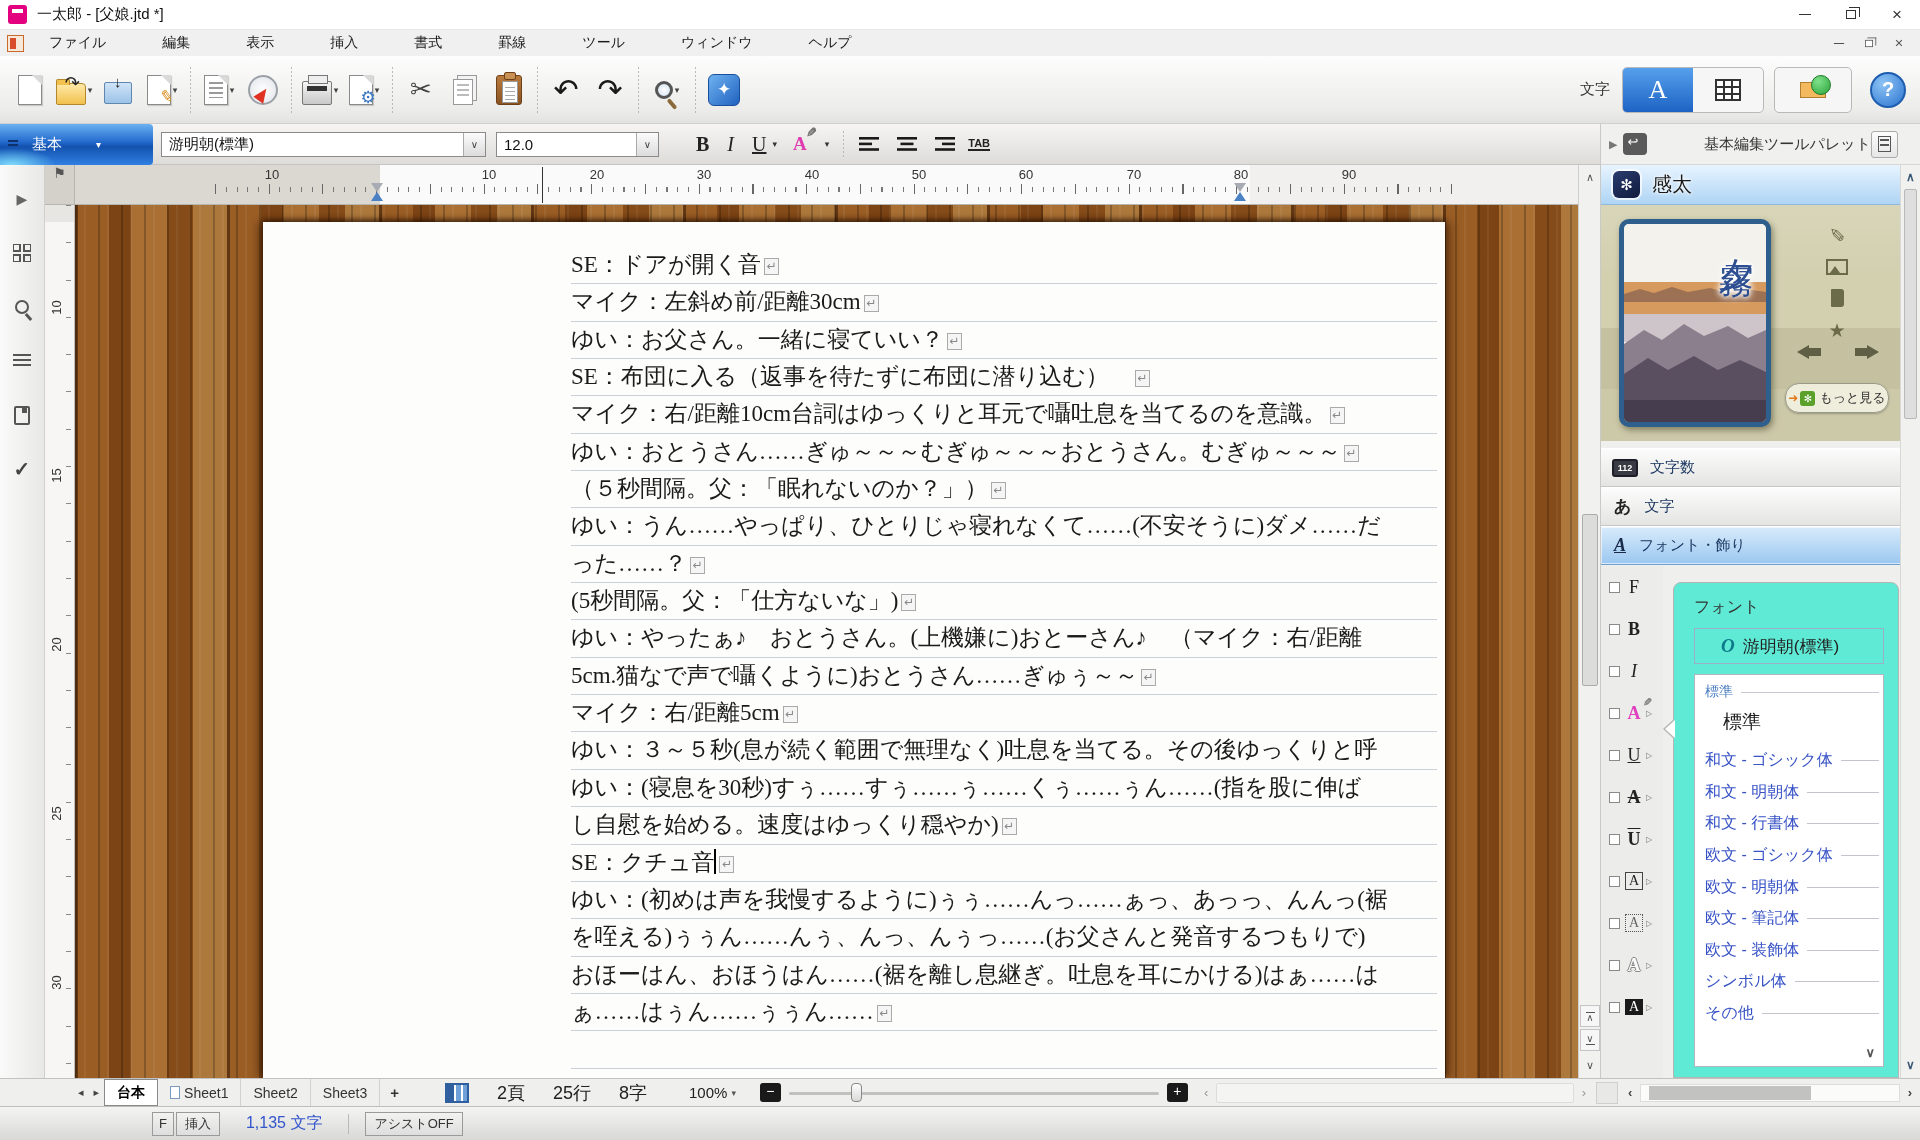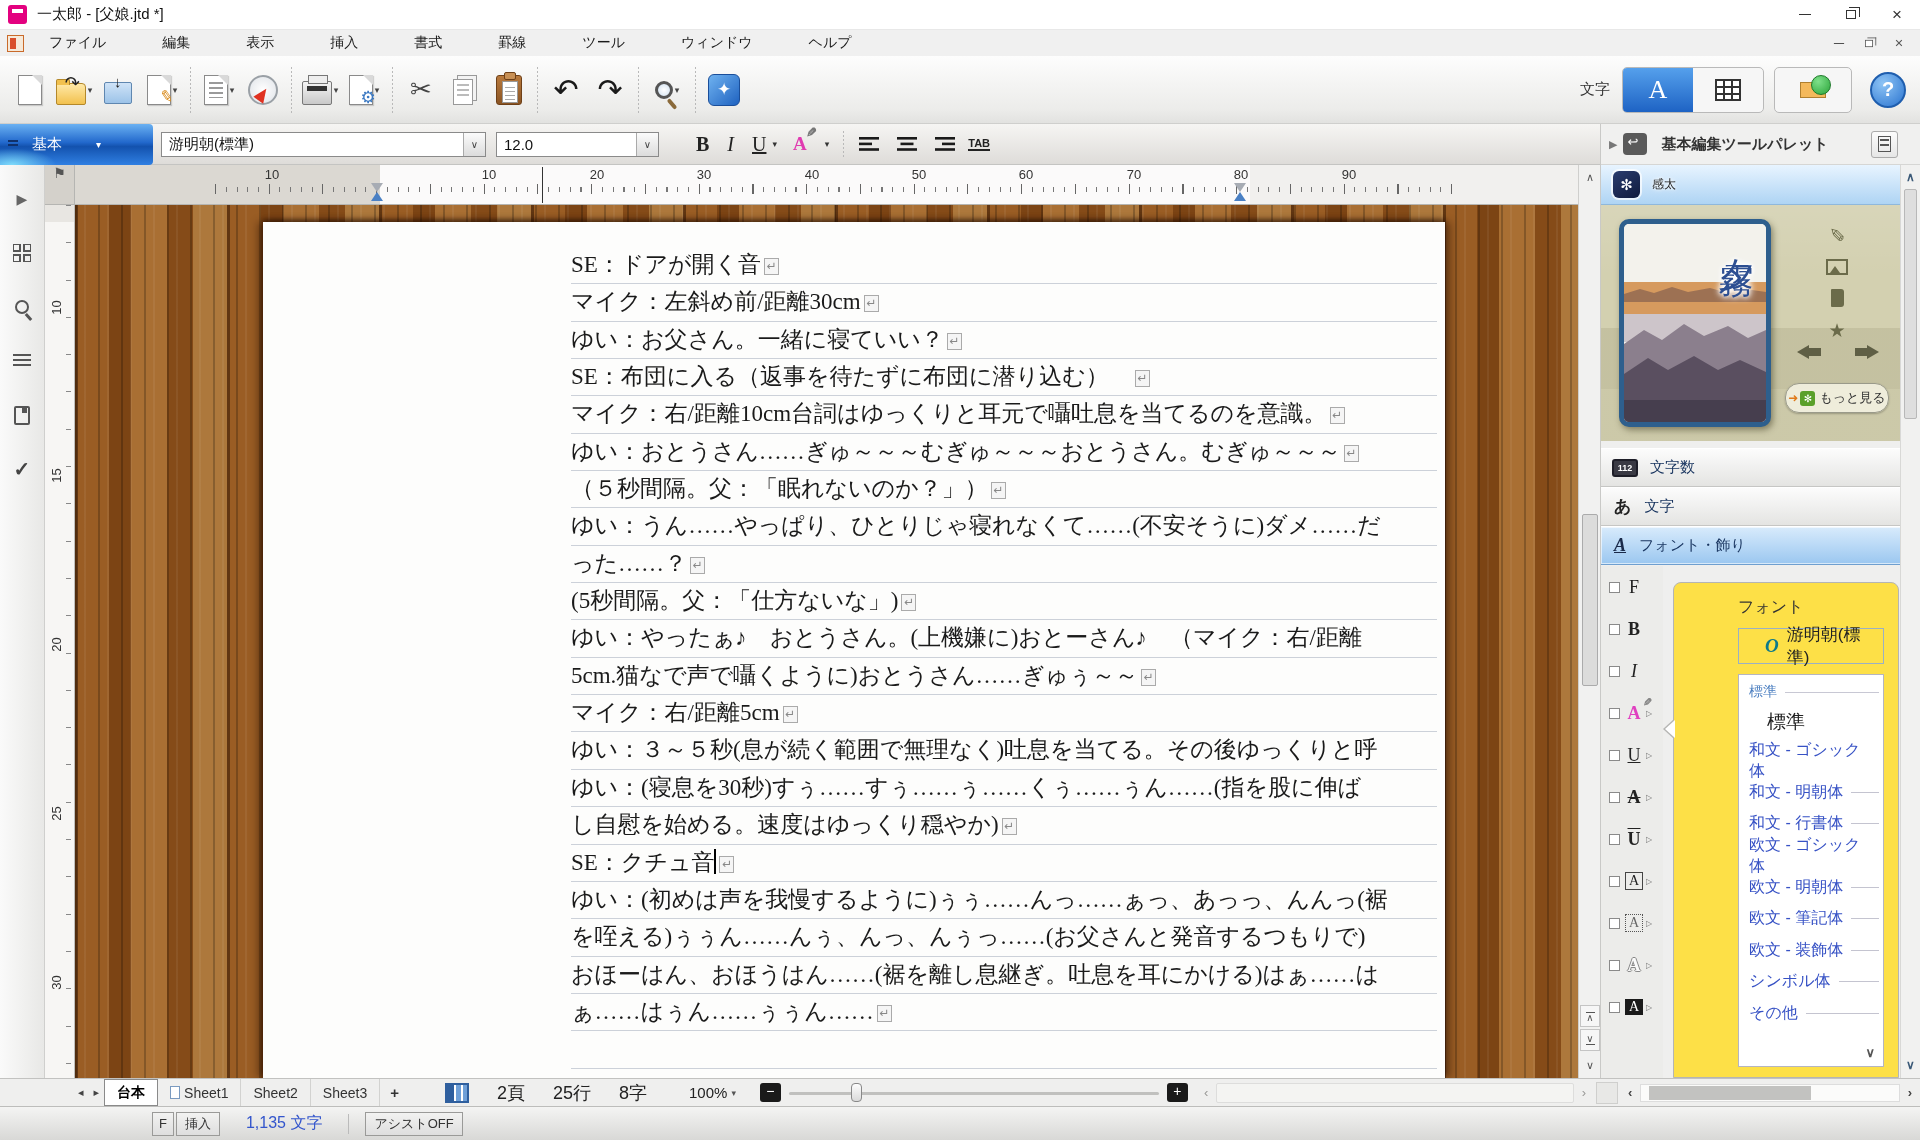--- a/index.html
+++ b/index.html
@@ -161,30 +161,30 @@
   .vs-thumb { position:absolute; left:3px; top:349px; width:16px; height:172px; background:#dcdcdb; border:1px solid #ababab; border-radius:2px; }
   .vs-pgbtn { position:absolute; left:1px; width:20px; height:22px; background:#f6f6f6; border:1px solid #c4c4c4; color:#555; font-size:10px; display:flex; flex-direction:column; align-items:center; justify-content:center; line-height:.8; }
   .vs-bar { width:9px; height:1px; background:#555; margin:1px 0; }
 
   
   .palette { position:absolute; left:1600px; top:124px; width:320px; height:954px; background:#efefee; border-left:1px solid #c9c9c7; }
   .pal-header { height:41px; display:flex; align-items:center; border-bottom:1px solid #d6d6d4; background:#f0f0ef; }
   .pal-collapse { color:#777; font-size:11px; margin:0 6px 0 8px; }
   .pal-switch { width:24px; height:22px; background:#5a5a5a; border-radius:4px; position:relative; margin-right:14px; }
   .pal-switch::after { content:"↩"; position:absolute; left:4px; top:1px; color:#fff; font-size:13px; }
-  .pal-title { font-size:15px; color:#333; flex:1; text-align:left;font-weight:bold; }
+  .pal-title { font-size:15px; color:#333; flex:1; text-align:right; }
   .pal-docbtn { width:27px; height:27px; border:1px solid #aaa; border-radius:3px; background:linear-gradient(#fcfcfc,#e6e6e6); margin-right:22px; display:flex; align-items:center; justify-content:center; }
   .pal-docbtn span { width:13px; height:16px; border:1px solid #555; background:repeating-linear-gradient(180deg,#555 0 2px,transparent 2px 5px) content-box; padding:2px 1px; }
   .pal-scroll { position:absolute; right:0; top:41px; width:20px; height:913px; background:#f1f1f0; border-left:1px solid #d8d8d6; }
   .ps-up,.ps-down { position:absolute; left:0; width:19px; height:20px; color:#3c5a78; font-size:12px; font-weight:bold; display:flex; align-items:center; justify-content:center; }
   .ps-thumb { position:absolute; left:3px; top:24px; width:13px; height:230px; background:#dedede; border:1px solid #b8b8b8; border-radius:2px; }
   .kanta-bar { position:absolute; left:0; top:41px; width:300px; height:40px;
     background:linear-gradient(180deg,#e8f4ff,#aed4f4); border-bottom:1px solid #8fb8dc; display:flex; align-items:center; }
   .kanta-icon { width:27px; height:27px; margin:0 12px 0 12px; background:linear-gradient(145deg,#2a3c6e,#101b3e); border-radius:6px; color:#fff; font-size:15px; display:flex; align-items:center; justify-content:center; box-shadow:0 0 0 2px rgba(255,255,255,.7); }
-  .kanta-label { font-size:12px; color:#1a1a1a; text-shadow:0 0 3px #fff,0 0 5px #fff; }
+  .kanta-label { font-size:20px; color:#1a1a1a; text-shadow:0 0 3px #fff,0 0 5px #fff; }
   .kanta-body { position:absolute; left:0; top:81px; width:300px; height:236px; background:#d3d0b0;
     background-image:linear-gradient(180deg, rgba(255,255,255,.12), transparent 30%),
       linear-gradient(180deg, transparent 0 52%, rgba(90,85,50,.12) 52% 78%, rgba(90,85,50,.06) 78%); overflow:hidden; }
   .kanta-card { position:absolute; left:18px; top:14px; width:152px; height:208px; border:5px solid #2e5f8d; border-radius:10px; overflow:hidden; background:#f3f2ec; box-shadow:2px 3px 6px rgba(60,55,30,.5); }
   .kanta-card svg { display:block; }
   .card-title { position:absolute; top:6px; right:8px; writing-mode:vertical-rl; font-family:"Liberation Serif","DejaVu Serif",serif;
     font-size:35px; color:#2d4f92; letter-spacing:6px; text-shadow:0 0 4px #fff,0 0 7px #fff,0 0 9px #fff; }
   .kanta-tools { position:absolute; left:218px; top:18px; width:36px; display:flex; flex-direction:column; align-items:center; color:#6b6b4a; }
   .kt-pencil { font-size:19px; transform:rotate(90deg) scaleX(-1); margin-bottom:13px; }
   .kt-pic { width:22px; height:16px; border:2px solid #6b6b4a; position:relative; margin-bottom:14px; }
@@ -217,21 +217,21 @@
   .s-bold { font-weight:bold; } .s-italic { font-style:italic; }
   .s-pink { color:#e040c0; font-weight:bold; position:relative; }
   .s-pink::after { content:"✎"; position:absolute; right:-9px; top:-7px; font-size:11px; color:#888; transform:scaleX(-1); }
   .s-underline { text-decoration:underline; }
   .s-strike { text-decoration:line-through; font-weight:bold; }
   .s-overline { text-decoration:overline; font-weight:bold; }
   .s-boxed { border:1px solid #444; font-size:14px; padding:0 2px; }
   .s-dotted { border:1px dotted #555; font-size:14px; padding:0 2px; color:#666; }
   .s-outline { color:#fafafa; text-shadow:-1px 0 #888,1px 0 #888,0 -1px #888,0 1px #888; font-weight:bold; }
   .s-solid { background:#1a1a1a; color:#fff; font-size:14px; padding:0 3px; }
-  .font-bubble { position:absolute; left:72px; top:458px; width:226px; height:496px; background:#fde047; border:1px solid #b5b5b3; border-radius:8px 8px 0 0;padding-left:44px; }
+  .font-bubble { position:absolute; left:72px; top:458px; width:226px; height:496px; background:#5eead4; border:1px solid #b5b5b3; border-radius:8px 8px 0 0; }
   .bubble-ptr { position:absolute; left:-11px; top:136px; width:0; height:0; border-top:10px solid transparent; border-bottom:10px solid transparent; border-right:11px solid #b5b5b3; }
   .bubble-ptr::after { content:""; position:absolute; left:2px; top:-9px; border-top:9px solid transparent; border-bottom:9px solid transparent; border-right:10px solid #fff; }
   .fp-title { font-size:16px; color:#333; margin:14px 0 10px 20px; }
   .fp-combo { margin:0 14px 10px 20px; height:36px; border:1px solid #9ab0c4; display:flex; align-items:center; }
   .fp-o { font-family:"Liberation Serif",serif; font-style:italic; font-size:19px; font-weight:bold; color:#0d7a8a; margin:0 8px 0 26px; }
   .fp-fontname { font-size:17px; color:#222; }
   .fp-list { margin:0 14px 0 20px; height:393px; border:1px solid #b5b5c0; background:#fff; position:relative; overflow:hidden; padding-top:6px; }
   .fp-group { display:flex; align-items:center; padding-left:10px; font-size:14px; color:#4a7ec0; height:22px; }
   .fp-group .fcat-line { flex:1; border-top:1px solid #c8c8d4; margin:0 4px 0 8px; }
   .fp-selected { font-size:19px; color:#222; padding:6px 0 10px 28px; font-family:"Liberation Sans",sans-serif; }

